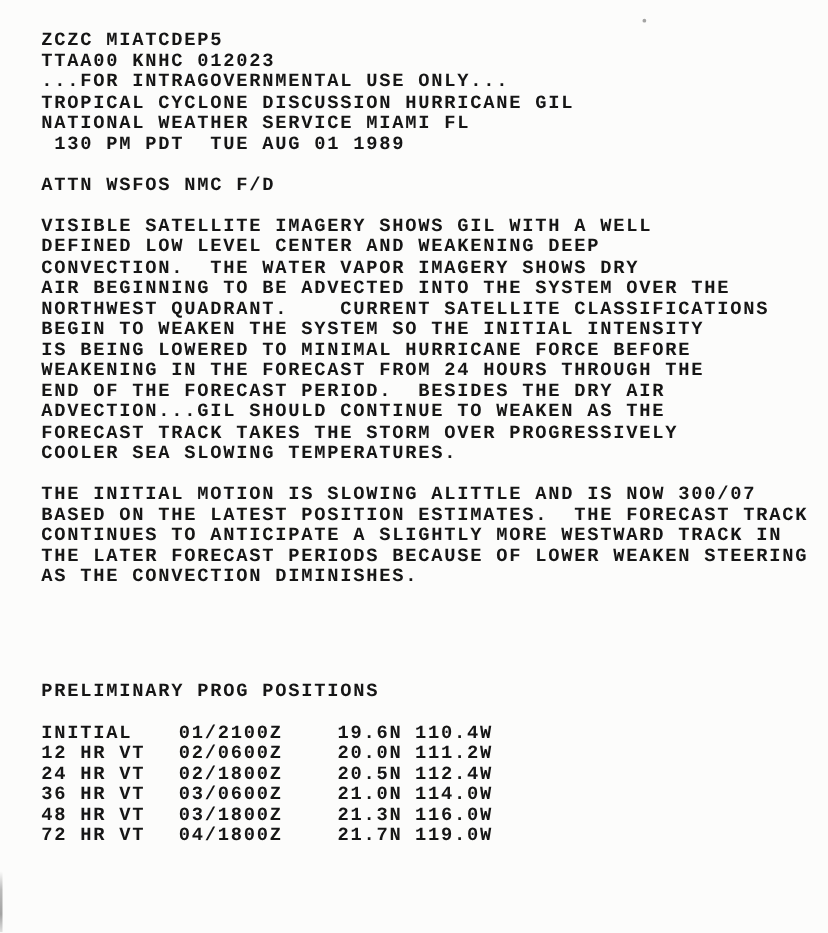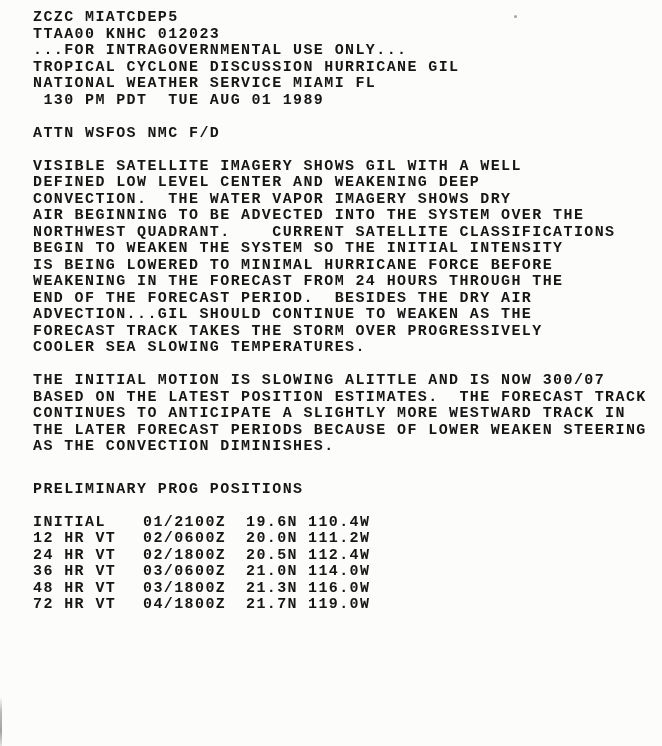--- a/index.html
+++ b/index.html
@@ -16,30 +16,30 @@
     color: var(--ink, #161616);
     font-family: "Liberation Mono", "DejaVu Sans Mono", monospace;
     font-weight: 700;
     font-size: 15px;
     line-height: 16.5px;
     letter-spacing: 1.4px;
   }
   .content {
     position: absolute;
     left: 33px;
-    top: 10px;
+    top: 25px;
     right: 4px;
   }
   .line { white-space: pre; }
   .gap1 { margin-top: 16.5px; }
-  .gap3 { margin-top: 26px; }
+  .gap3 { margin-top: 75px; }
   .prow { display: flex; }
   .c-label { width: 110px; white-space: pre; }
   .c-time  { width: 103px; white-space: pre; }
-  .c-lat   { width: 62px;  white-space: pre; }
+  .c-lat   { width: 62px;  white-space: pre; margin-left: 24px; }
   .c-lon   { white-space: pre; }
   .speck {
     position: absolute;
     left: 514px;
     top: 15px;
     width: 3px;
     height: 3px;
     background: #8d8d8d;
     border-radius: 50%;
     opacity: 0.8;

